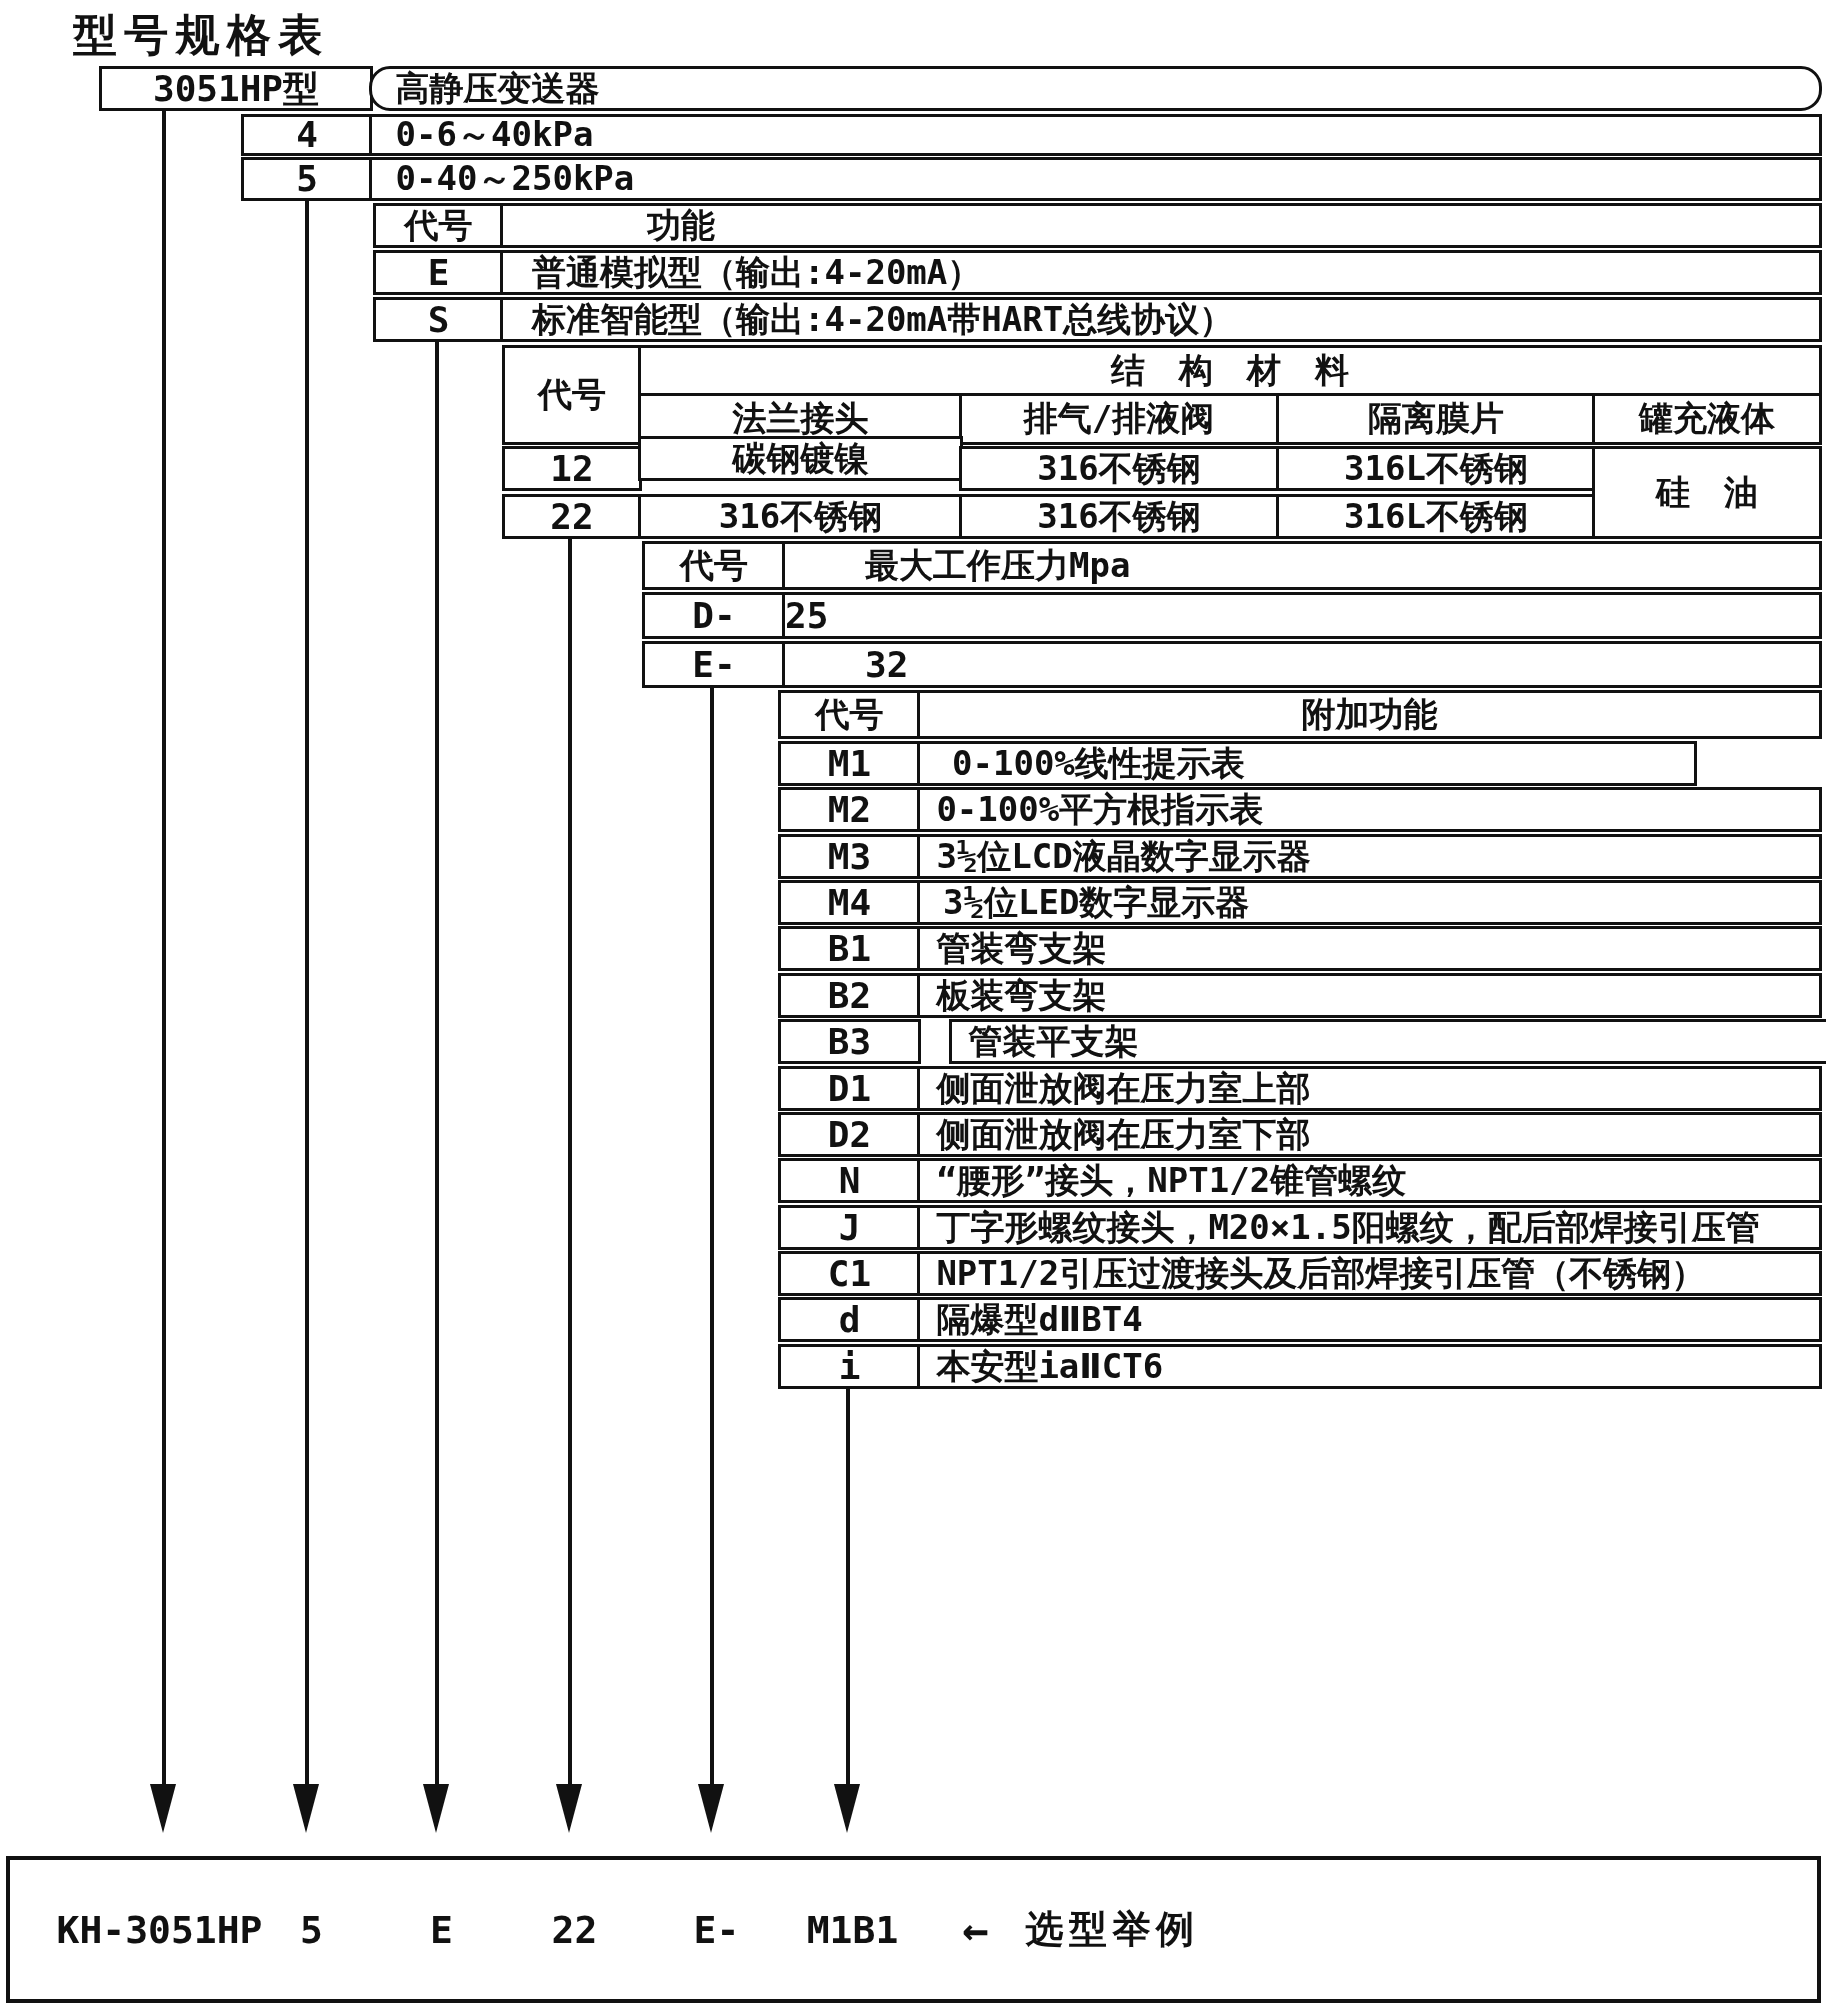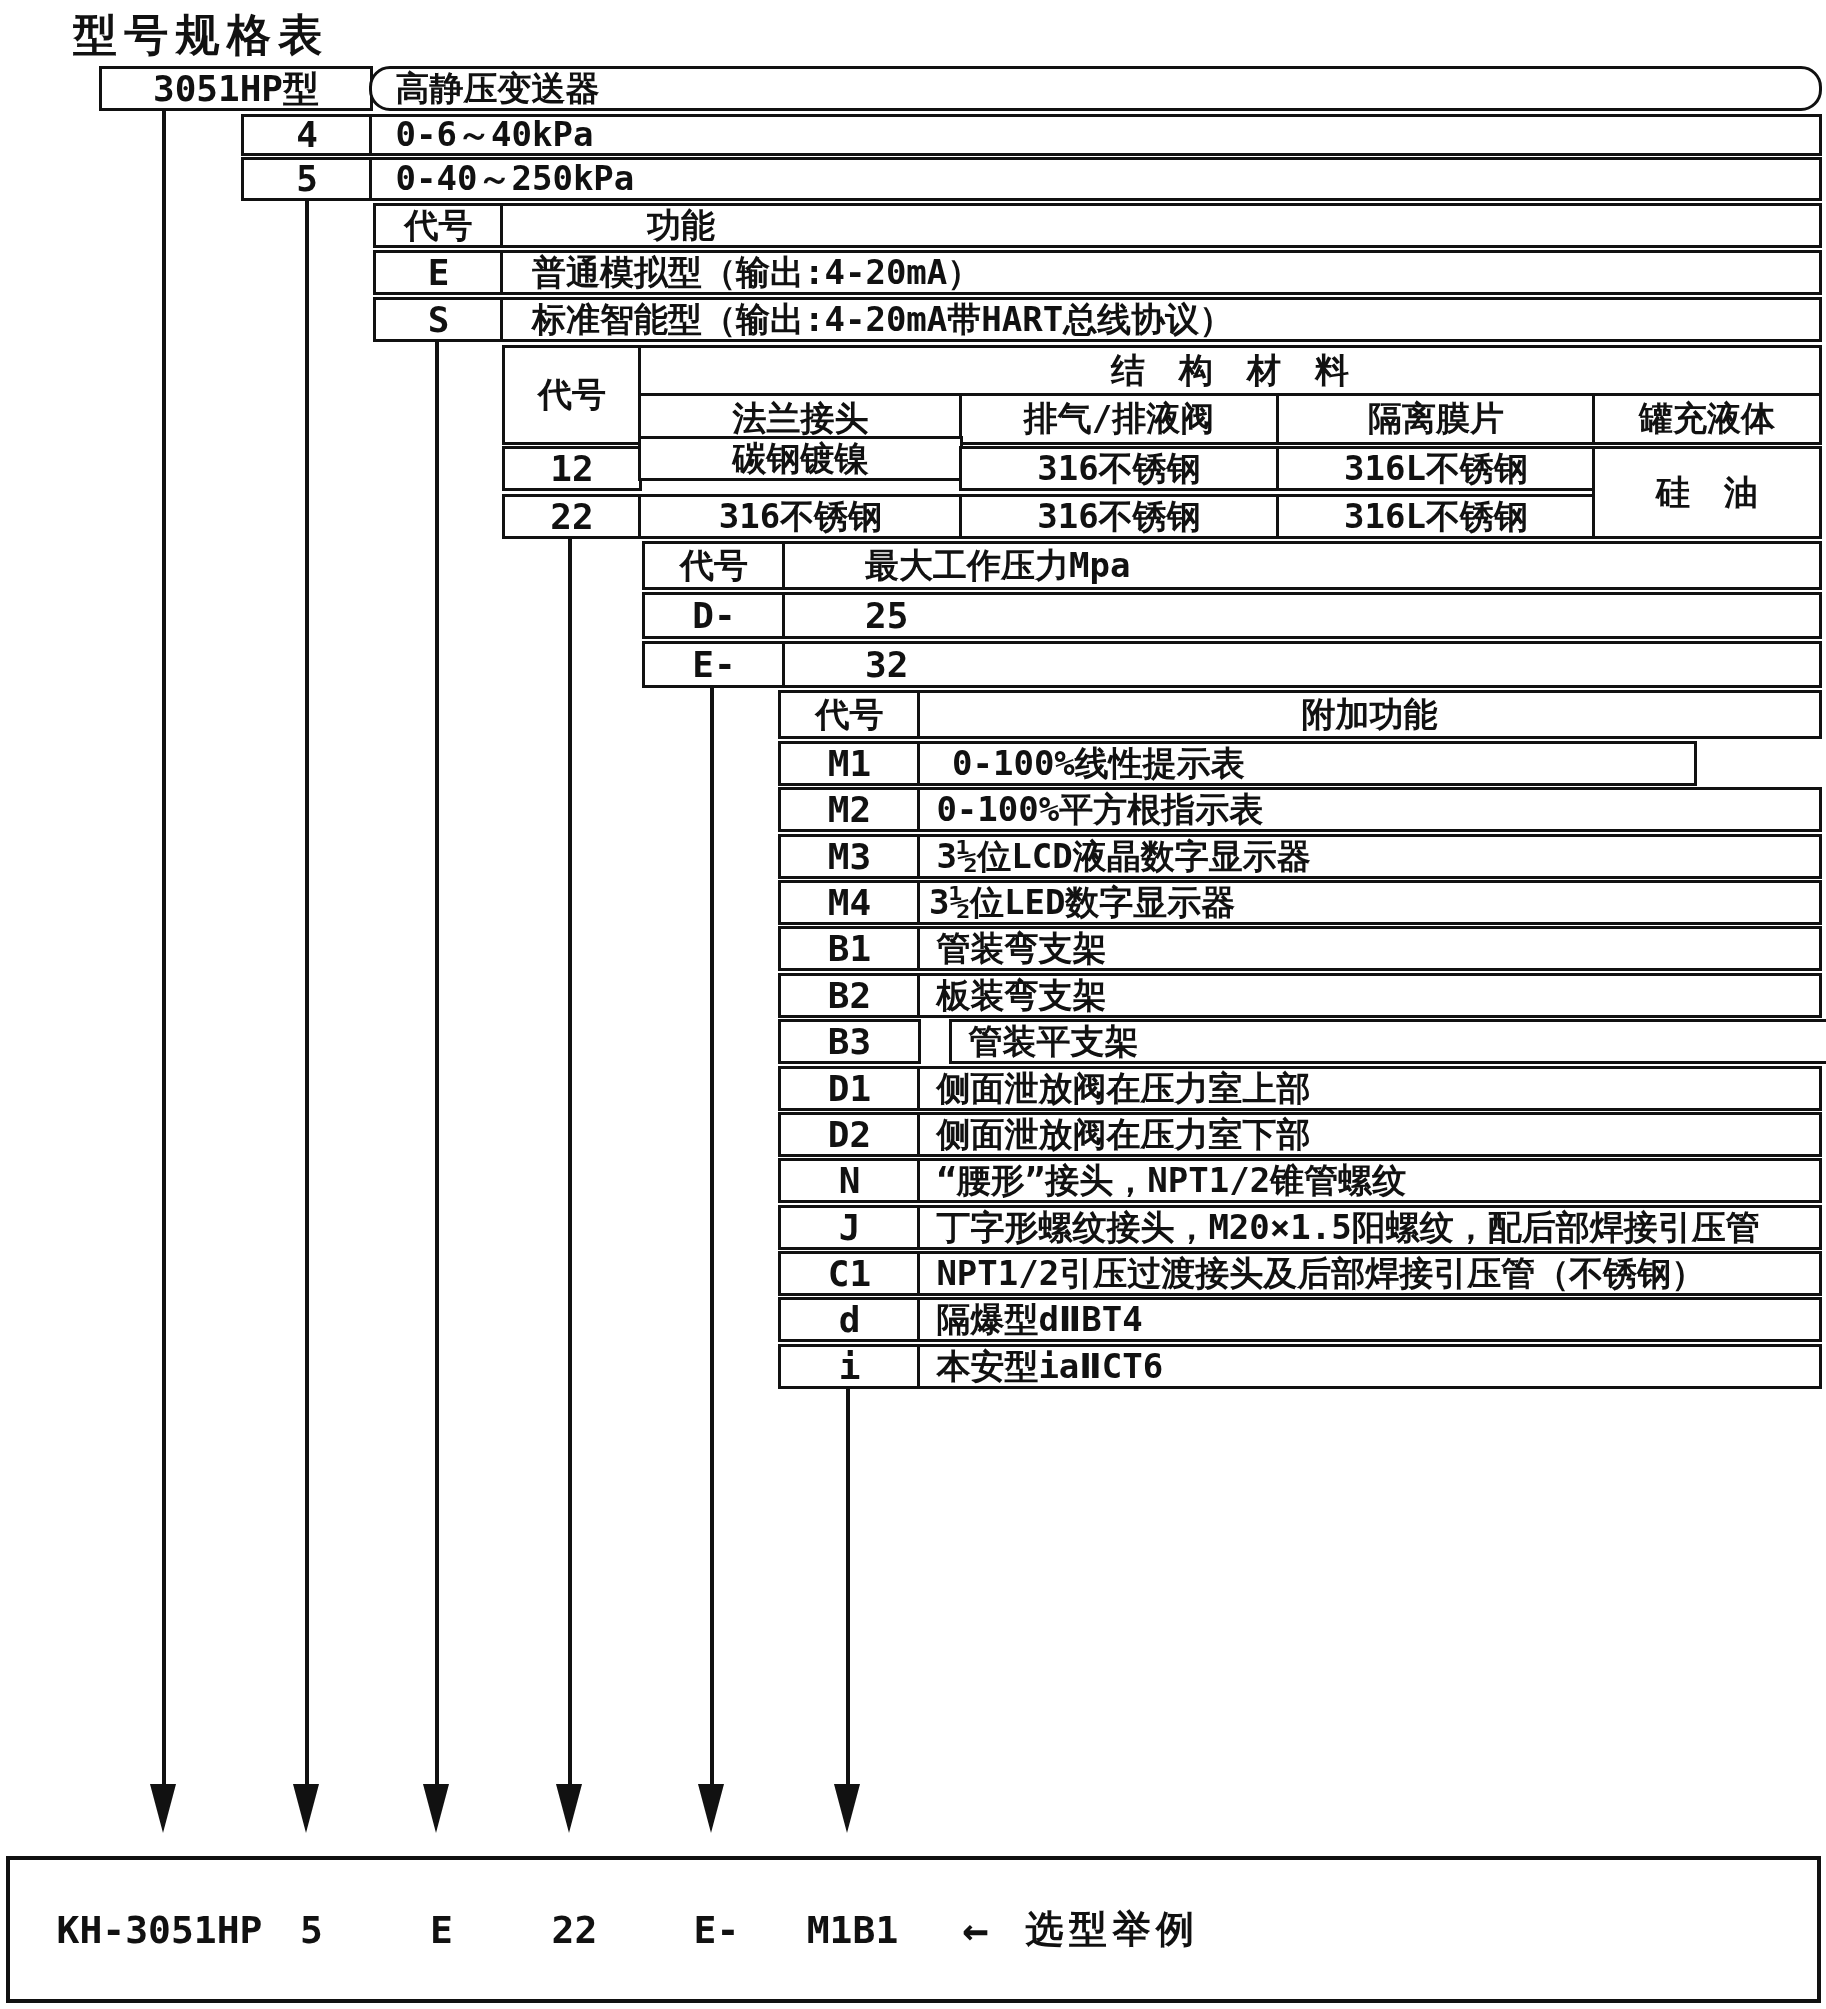--- a/index.html
+++ b/index.html
@@ -82,35 +82,35 @@
   <div class="cell center code" style="left:502px;top:494px;width:140px;height:45px;font-size:36px;">22</div>
   <div class="cell center" style="left:638px;top:494px;width:325px;height:45px;">316不锈钢</div>
   <div class="cell center" style="left:959px;top:494px;width:320px;height:45px;">316不锈钢</div>
   <div class="cell center" style="left:1276px;top:494px;width:320px;height:45px;">316L不锈钢</div>
 
   <div class="cell center" style="left:1592px;top:446px;width:230px;height:93px;">硅　油</div>
 
   <div class="cell center" style="left:642px;top:541px;width:144px;height:49px;">代号</div>
   <div class="cell" style="left:782px;top:541px;width:1040px;height:49px;padding-left:80px;">最大工作压力Mpa</div>
   <div class="cell center code" style="left:642px;top:592px;width:144px;height:47px;font-size:36px;">D-</div>
-  <div class="cell code" style="left:782px;top:592px;width:1040px;height:47px;padding-left:80px;font-size:36px;">25</div>
+  <div class="cell code" style="left:782px;top:592px;width:1040px;height:47px;font-size:36px;">25</div>
   <div class="cell center code" style="left:642px;top:641px;width:144px;height:47px;font-size:36px;">E-</div>
   <div class="cell code" style="left:782px;top:641px;width:1040px;height:47px;padding-left:80px;font-size:36px;">32</div>
 
   <div class="cell center" style="left:778px;top:690px;width:143px;height:49px;">代号</div>
   <div class="cell center" style="left:917px;top:690px;width:905px;height:49px;">附加功能</div>
 
   <div class="cell center code" style="left:778px;top:741px;width:143px;height:45px;font-size:36px;">M1</div>
   <div class="cell" style="left:917px;top:741px;width:780px;height:45px;padding-left:32px;">0-100%线性提示表</div>
   <div class="cell center code" style="left:778px;top:787px;width:143px;height:45px;font-size:36px;">M2</div>
   <div class="cell" style="left:917px;top:787px;width:905px;height:45px;padding-left:16.4px;">0-100%平方根指示表</div>
   <div class="cell center code" style="left:778px;top:834px;width:143px;height:45px;font-size:36px;">M3</div>
   <div class="cell" style="left:917px;top:834px;width:905px;height:45px;padding-left:16.4px;">3½位LCD液晶数字显示器</div>
   <div class="cell center code" style="left:778px;top:880px;width:143px;height:45px;font-size:36px;">M4</div>
-  <div class="cell" style="left:917px;top:880px;width:905px;height:45px;padding-left:9px;">3½位LED数字显示器</div>
+  <div class="cell" style="left:917px;top:880px;width:905px;height:45px;padding-left:23px;">3½位LED数字显示器</div>
   <div class="cell center code" style="left:778px;top:926px;width:143px;height:45px;font-size:36px;">B1</div>
   <div class="cell" style="left:917px;top:926px;width:905px;height:45px;padding-left:16.4px;">管装弯支架</div>
   <div class="cell center code" style="left:778px;top:973px;width:143px;height:45px;font-size:36px;">B2</div>
   <div class="cell" style="left:917px;top:973px;width:905px;height:45px;padding-left:16.4px;">板装弯支架</div>
   <div class="cell center code" style="left:778px;top:1019px;width:143px;height:45px;font-size:36px;">B3</div>
   <div class="cell" style="left:917px;top:1019px;width:905px;height:45px;padding-left:16.4px;margin-left:32px;">管装平支架</div>
   <div class="cell center code" style="left:778px;top:1066px;width:143px;height:45px;font-size:36px;">D1</div>
   <div class="cell" style="left:917px;top:1066px;width:905px;height:45px;padding-left:16.4px;">侧面泄放阀在压力室上部</div>
   <div class="cell center code" style="left:778px;top:1112px;width:143px;height:45px;font-size:36px;">D2</div>
   <div class="cell" style="left:917px;top:1112px;width:905px;height:45px;padding-left:16.4px;">侧面泄放阀在压力室下部</div>

